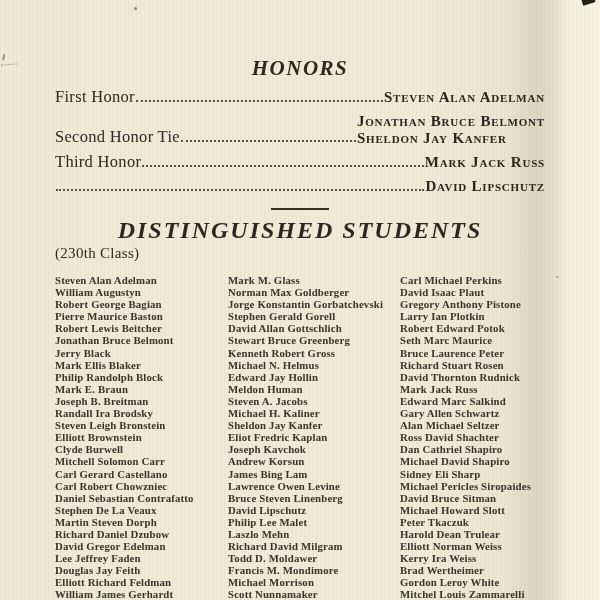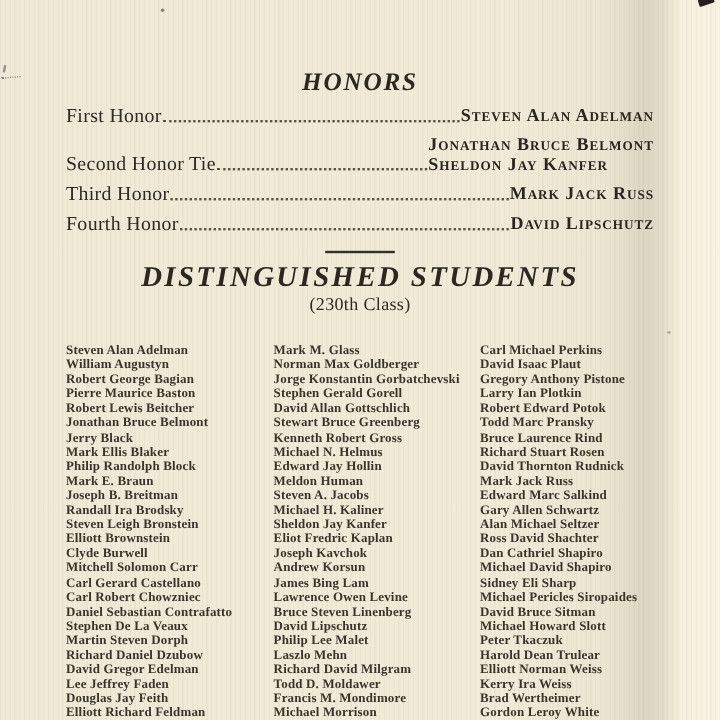--- a/index.html
+++ b/index.html
@@ -102,24 +102,24 @@
   .dist-title{
     margin:7px 0 1px 0;
     text-align:center;
     font-style:italic;
     font-weight:bold;
     font-size:24px;
     letter-spacing:2px;
     color:#2c2720;
   }
   .dist-subtitle{
-    text-align:center;
+    text-align:left;
     font-size:15px;
     color:#2f2a23;
-    margin-bottom:23px;
+    margin-bottom:12px;
     letter-spacing:0.3px;
   }
   .columns{
     display:flex;
     align-items:flex-start;
   }
   .name-col{width:173px;flex:0 0 auto;}
   .name-col.col-2{width:172px;}
   .name-col.col-3{width:145px;flex:1 1 auto;}
   .student-name{
@@ -161,21 +161,20 @@
           </span>
         </div>
         <div class="honor-row">
           <span class="honor-label">Third Honor</span>
           <span class="leader"></span>
           <span class="honor-names">
             <div class="honor-name-line">Mark Jack Russ</div>
           </span>
         </div>
         <div class="honor-row">
-          <span class="honor-label">Fourth Honor</span>
           <span class="leader"></span>
           <span class="honor-names">
             <div class="honor-name-line">David Lipschutz</div>
           </span>
         </div>
       </div>
 
     <div class="divider"></div>
 
     <h2 class="dist-title">DISTINGUISHED STUDENTS</h2>
@@ -240,22 +239,22 @@
           <div class="student-name">Francis M. Mondimore</div>
           <div class="student-name">Michael Morrison</div>
           <div class="student-name">Scott Nunnamaker</div>
         </div>
         <div class="name-col col-3">
           <div class="student-name">Carl Michael Perkins</div>
           <div class="student-name">David Isaac Plaut</div>
           <div class="student-name">Gregory Anthony Pistone</div>
           <div class="student-name">Larry Ian Plotkin</div>
           <div class="student-name">Robert Edward Potok</div>
-          <div class="student-name">Todd Marc Pransky</div>
-          <div class="student-name">Bruce Laurence Rind</div>
+          <div class="student-name">Seth Marc Maurice</div>
+          <div class="student-name">Bruce Laurence Peter</div>
           <div class="student-name">Richard Stuart Rosen</div>
           <div class="student-name">David Thornton Rudnick</div>
           <div class="student-name">Mark Jack Russ</div>
           <div class="student-name">Edward Marc Salkind</div>
           <div class="student-name">Gary Allen Schwartz</div>
           <div class="student-name">Alan Michael Seltzer</div>
           <div class="student-name">Ross David Shachter</div>
           <div class="student-name">Dan Cathriel Shapiro</div>
           <div class="student-name">Michael David Shapiro</div>
           <div class="student-name">Sidney Eli Sharp</div>

